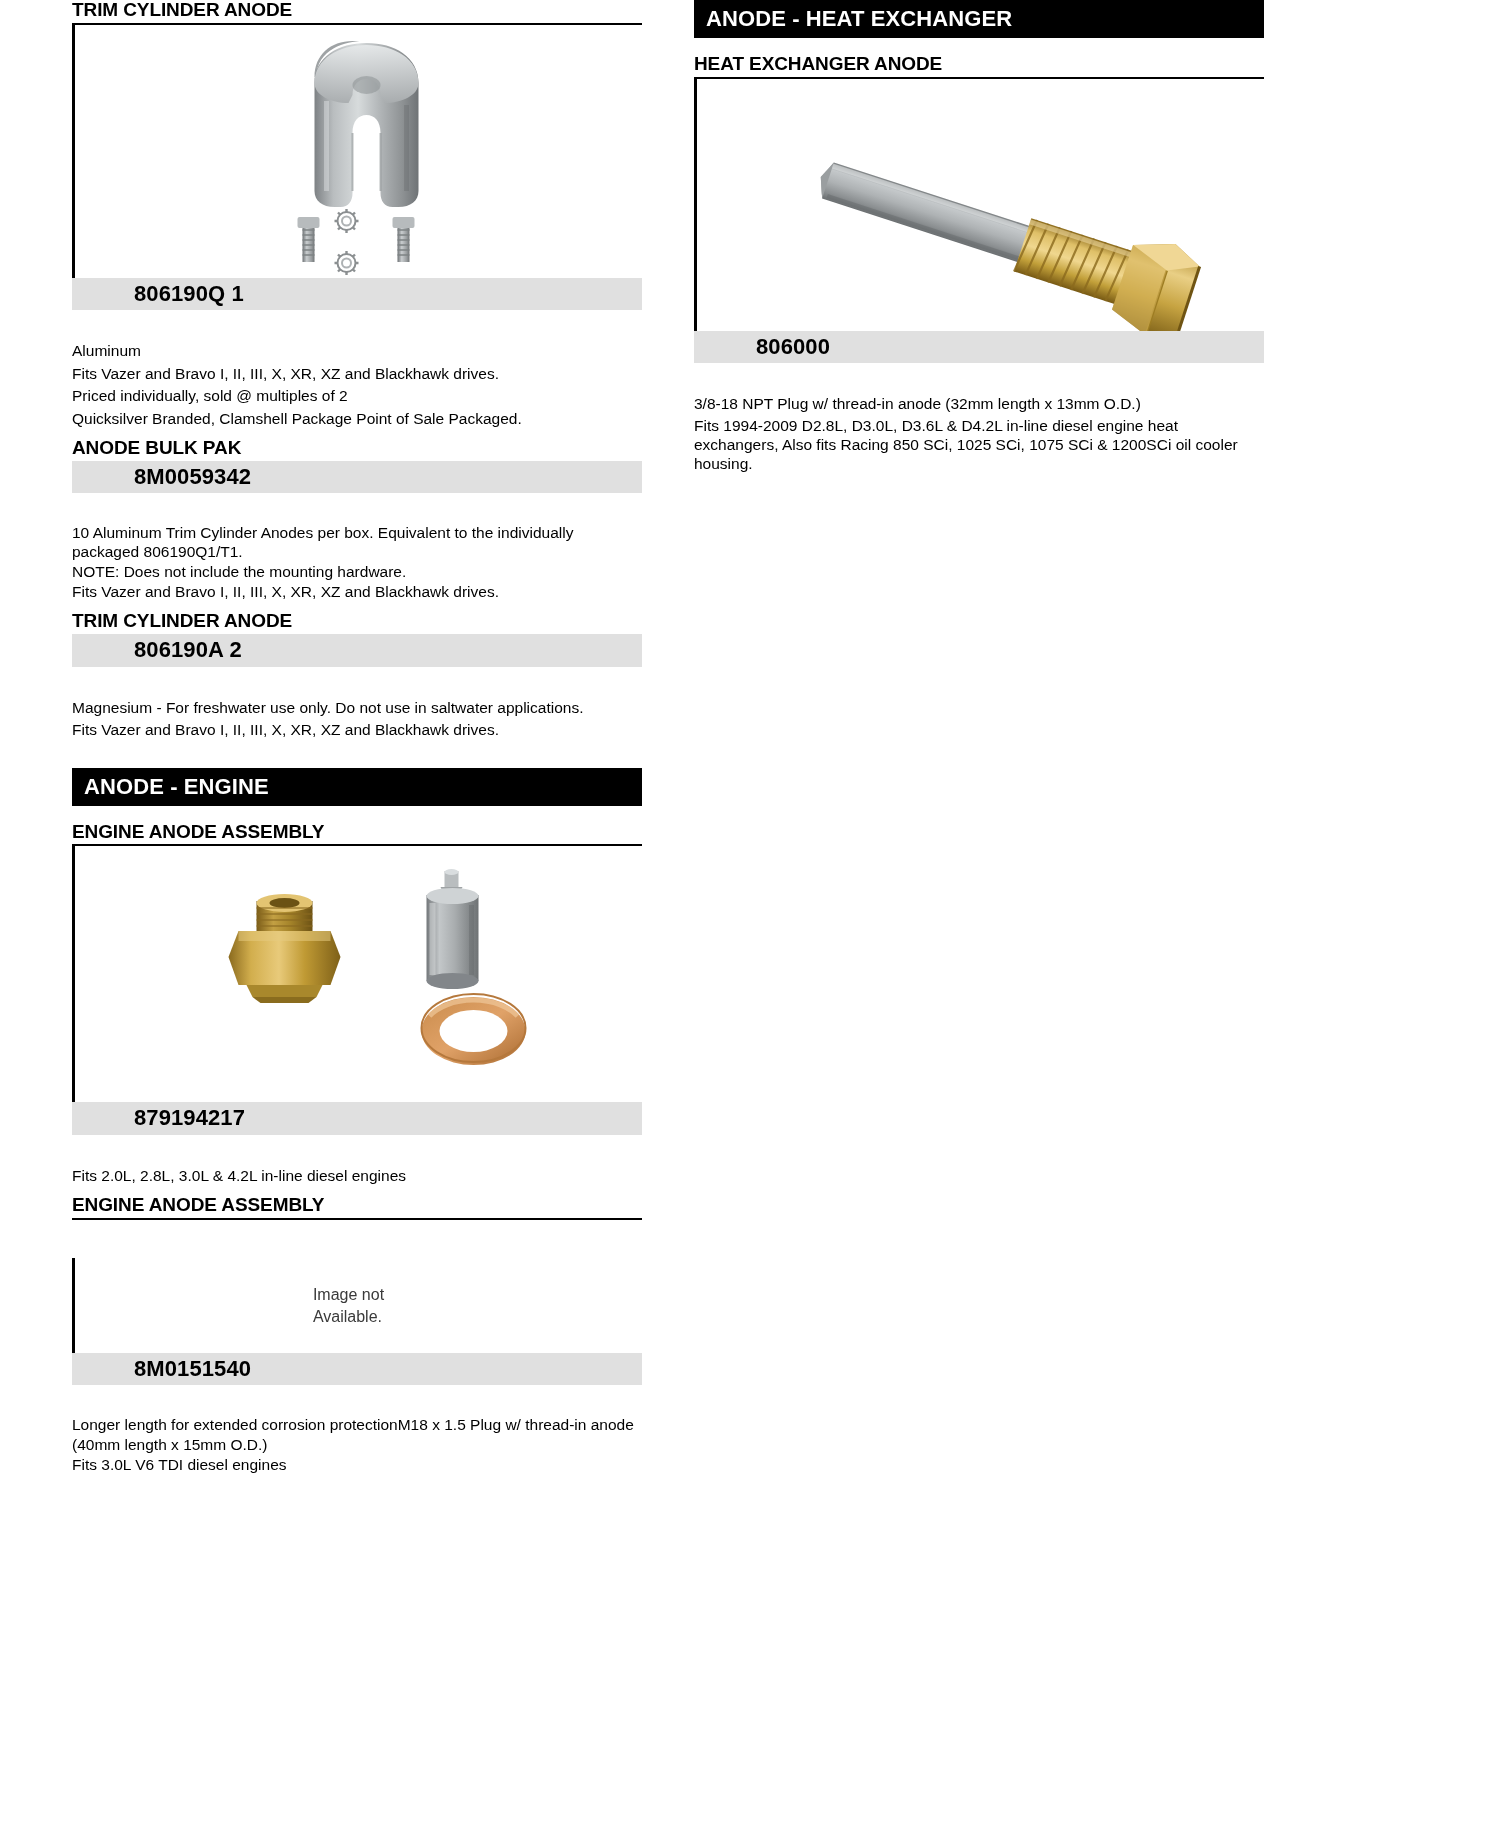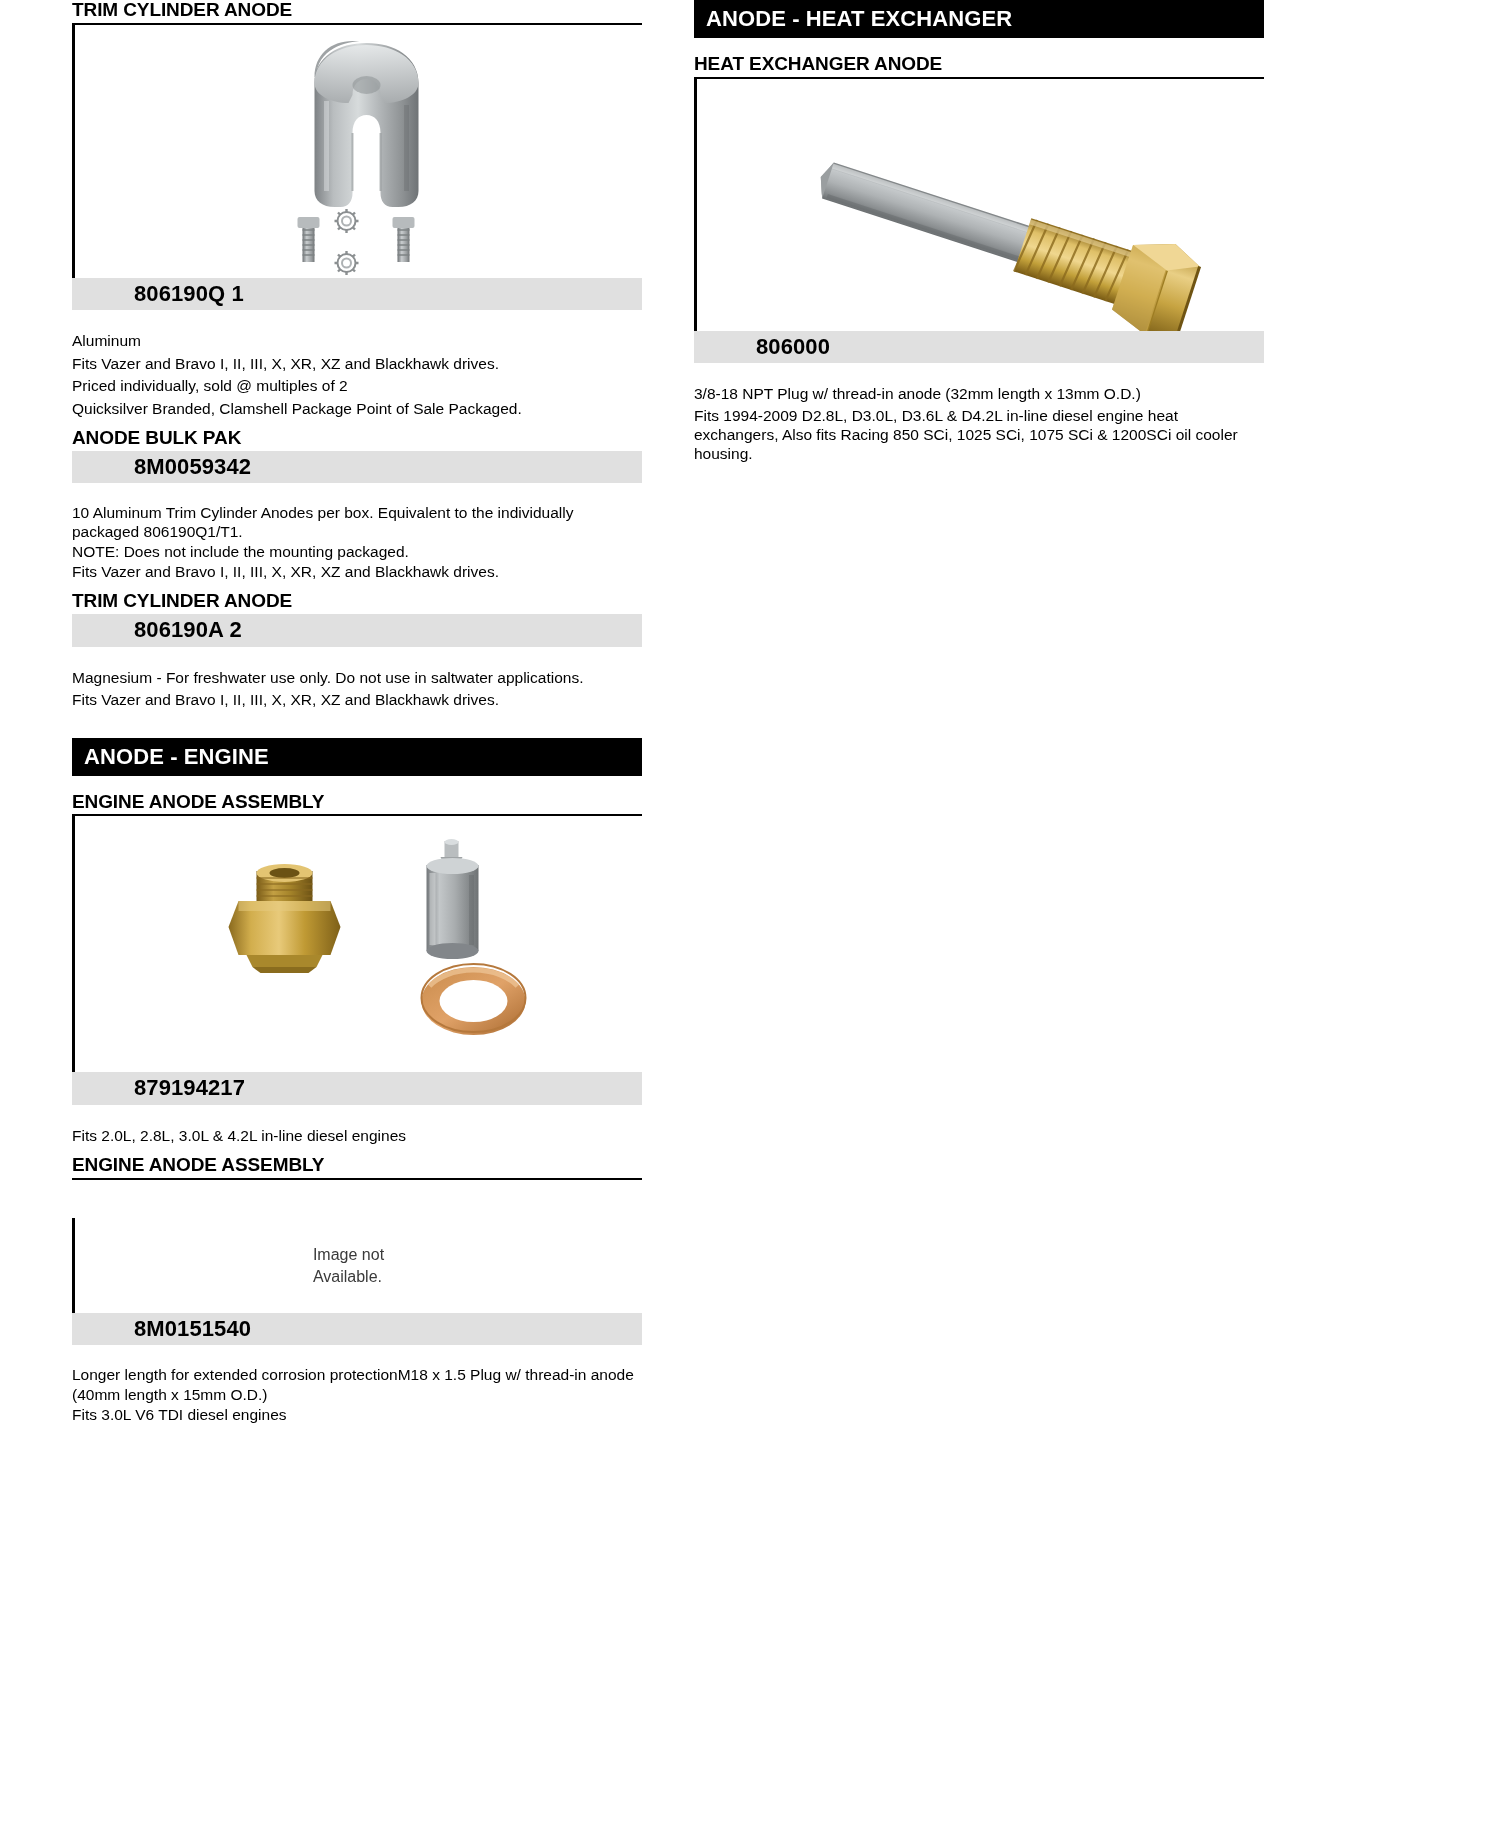--- a/index.html
+++ b/index.html
@@ -78,21 +78,22 @@
     font-weight: bold;
     padding: 3px 0 4px 62px;
     line-height: 1.15;
     letter-spacing: .1px;
   }
 
   
   .desc {
     font-size: 15.5px;
     line-height: 1.45;
-    padding-top: 20px;
+    padding-top: 2px;
+    margin-top: 28px;
   }
   .desc p { margin: 0; }
   .desc p.tight { line-height: 1.24; }
 
   .gap-s  { height: 8px; }
   .gap-m  { height: 16px; }
   .gap-l  { height: 26px; }
 
   
   .art-trim { width: 100%; height: 100%; }
@@ -194,21 +195,21 @@
       </div>
     </div>
 
     <div class="gap-s"></div>
 
     <div>
       <div class="prod-title no-rule">ANODE BULK PAK</div>
       <div class="partband">8M0059342</div>
       <div class="desc">
         <p class="tight">10 Aluminum Trim Cylinder Anodes per box. Equivalent to the individually packaged 806190Q1/T1.</p>
-        <p class="tight">NOTE: Does not include the mounting packaged.</p>
+        <p class="tight">NOTE: Does not include the mounting hardware.</p>
         <p>Fits Vazer and Bravo I, II, III, X, XR, XZ and Blackhawk drives.</p>
       </div>
     </div>
 
     <div class="gap-s"></div>
 
     <div>
       <div class="prod-title no-rule">TRIM CYLINDER ANODE</div>
       <div class="partband">806190A 2</div>
       <div class="desc">

